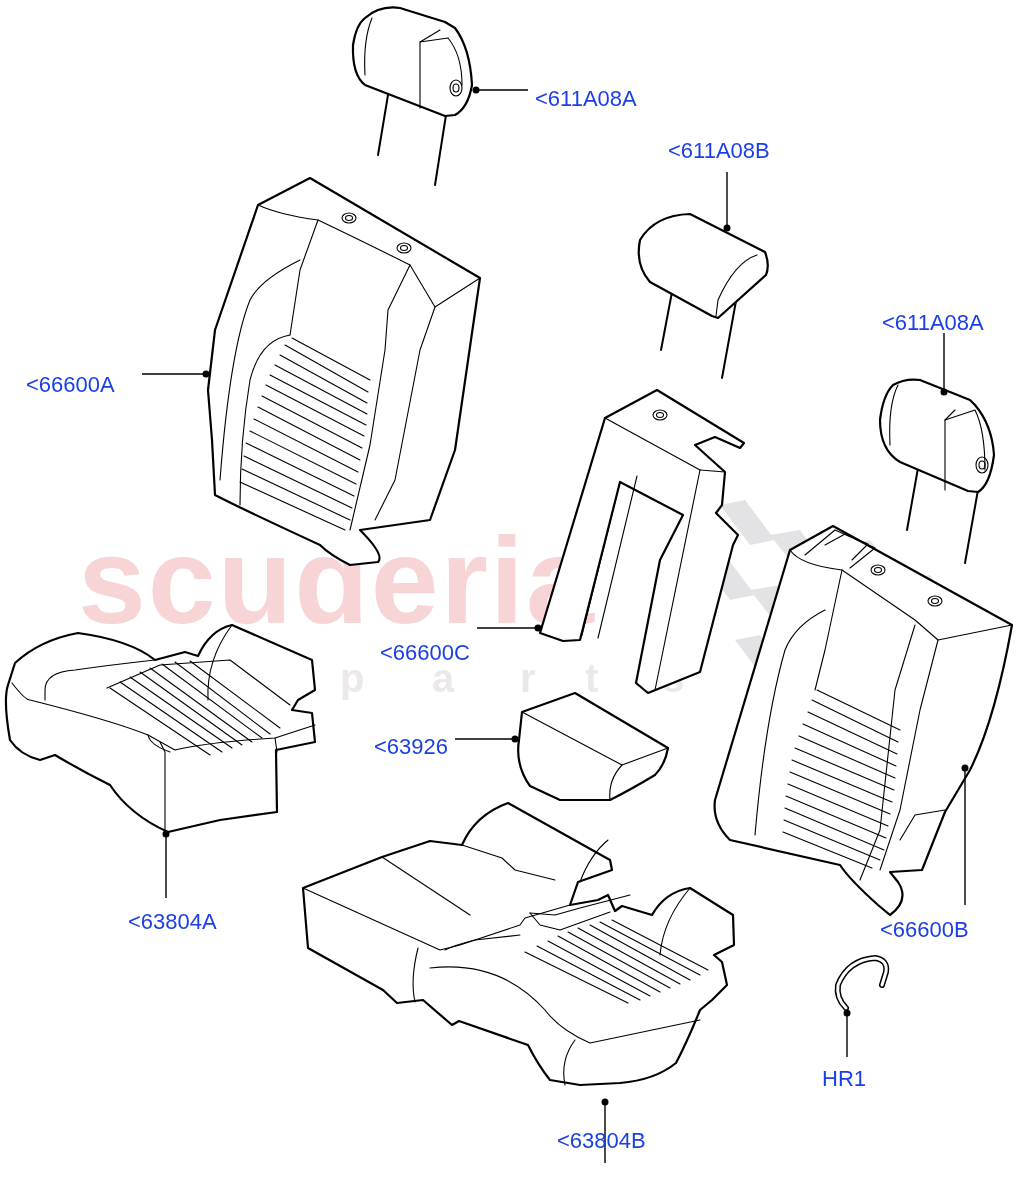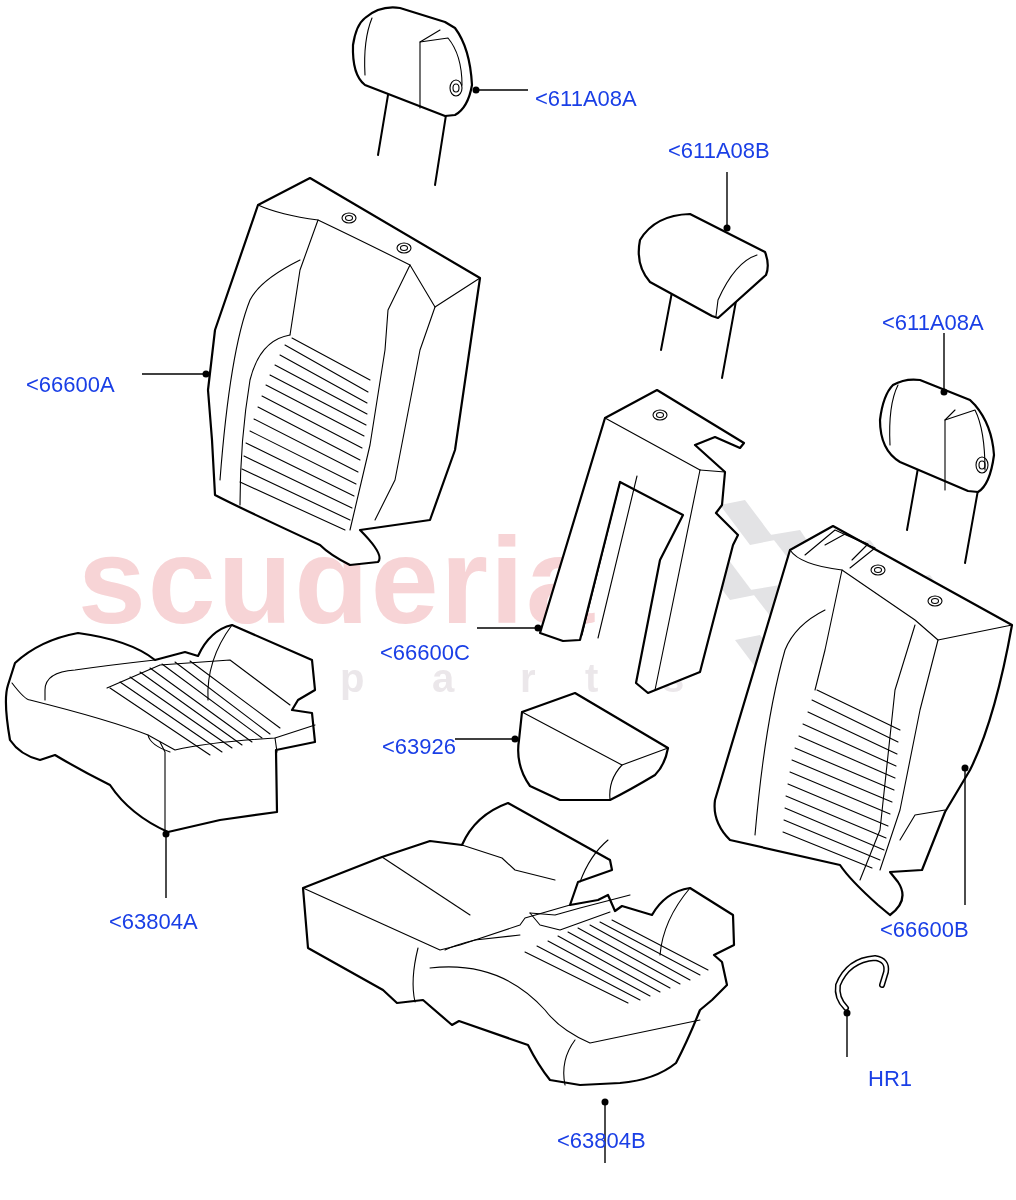--- a/index.html
+++ b/index.html
@@ -241,19 +241,19 @@
       <line class="leader" x1="847" y1="1013" x2="847" y2="1057"></line>
       <circle class="dot" cx="847" cy="1013" r="3.5"></circle>
     </g>
   </svg>
 
   <span class="callout" style="left:535px; top:88px;">&lt;611A08A</span>
   <span class="callout" style="left:668px; top:140px;">&lt;611A08B</span>
   <span class="callout" style="left:882px; top:312px;">&lt;611A08A</span>
   <span class="callout" style="left:26px; top:374px;">&lt;66600A</span>
   <span class="callout" style="left:380px; top:642px;">&lt;66600C</span>
-  <span class="callout" style="left:374px; top:736px;margin-left:8px;">&lt;63926</span>
+  <span class="callout" style="left:374px; top:736px;">&lt;63926</span>
   <span class="callout" style="left:880px; top:919px;">&lt;66600B</span>
-  <span class="callout" style="left:109px; top:911px;">&lt;63804A</span>
+  <span class="callout" style="left:128px; top:911px;">&lt;63804A</span>
   <span class="callout" style="left:557px; top:1130px;">&lt;63804B</span>
-  <span class="callout" style="left:868px; top:1068px;">HR1</span>
+  <span class="callout" style="left:822px; top:1068px;">HR1</span>
 
 </div>
 
 </body></html>

